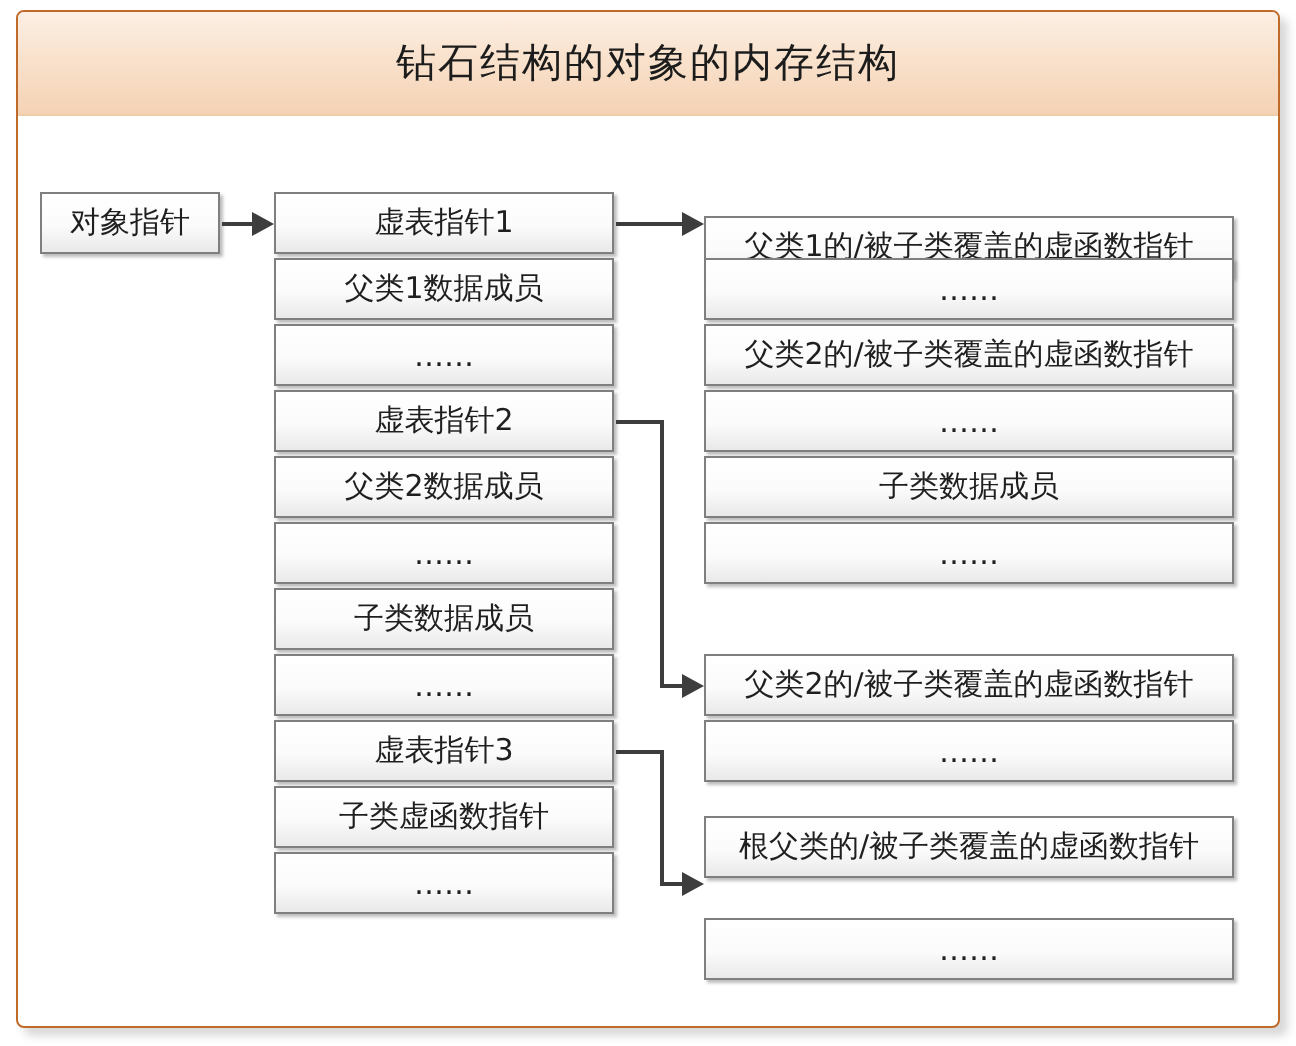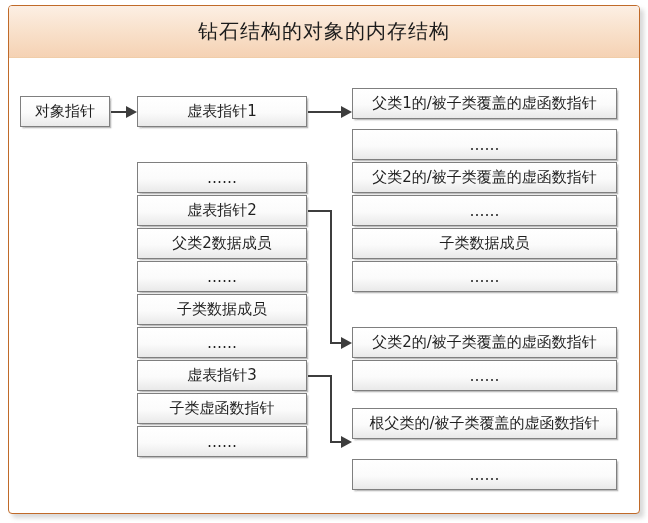--- a/index.html
+++ b/index.html
@@ -49,31 +49,32 @@
 
   <div class="panel">
     <div class="title-bar">
       <span class="title-text">钻石结构的对象的内存结构</span>
     </div>
   </div>
 
   <div class="cell" style="left:20px;top:96px;width:90px;height:31px;">对象指针</div>
 
   <div class="cell mid" style="top:96px;">虚表指针1</div>
+  <div class="cell mid" style="top:129px;">父类1数据成员</div>
   <div class="cell mid" style="top:162px;">……</div>
   <div class="cell mid" style="top:195px;">虚表指针2</div>
   <div class="cell mid" style="top:228px;">父类2数据成员</div>
   <div class="cell mid" style="top:261px;">……</div>
   <div class="cell mid" style="top:294px;font-family:Liberation Serif, serif;">子类数据成员</div>
   <div class="cell mid" style="top:327px;">……</div>
   <div class="cell mid" style="top:360px;">虚表指针3</div>
   <div class="cell mid" style="top:393px;">子类虚函数指针</div>
   <div class="cell mid" style="top:426px;">……</div>
 
-  <div class="cell rt" style="top:88px;">父类1的/被子类覆盖的虚函数指针</div>
+  <div class="cell rt" style="top:108px;">父类1的/被子类覆盖的虚函数指针</div>
   <div class="cell rt" style="top:129px;">……</div>
   <div class="cell rt" style="top:162px;">父类2的/被子类覆盖的虚函数指针</div>
   <div class="cell rt" style="top:195px;">……</div>
   <div class="cell rt" style="top:228px;">子类数据成员</div>
   <div class="cell rt" style="top:261px;">……</div>
 
   <div class="cell rt" style="top:327px;">父类2的/被子类覆盖的虚函数指针</div>
   <div class="cell rt" style="top:360px;">……</div>
 
   <div class="cell rt" style="top:408px;">根父类的/被子类覆盖的虚函数指针</div>

